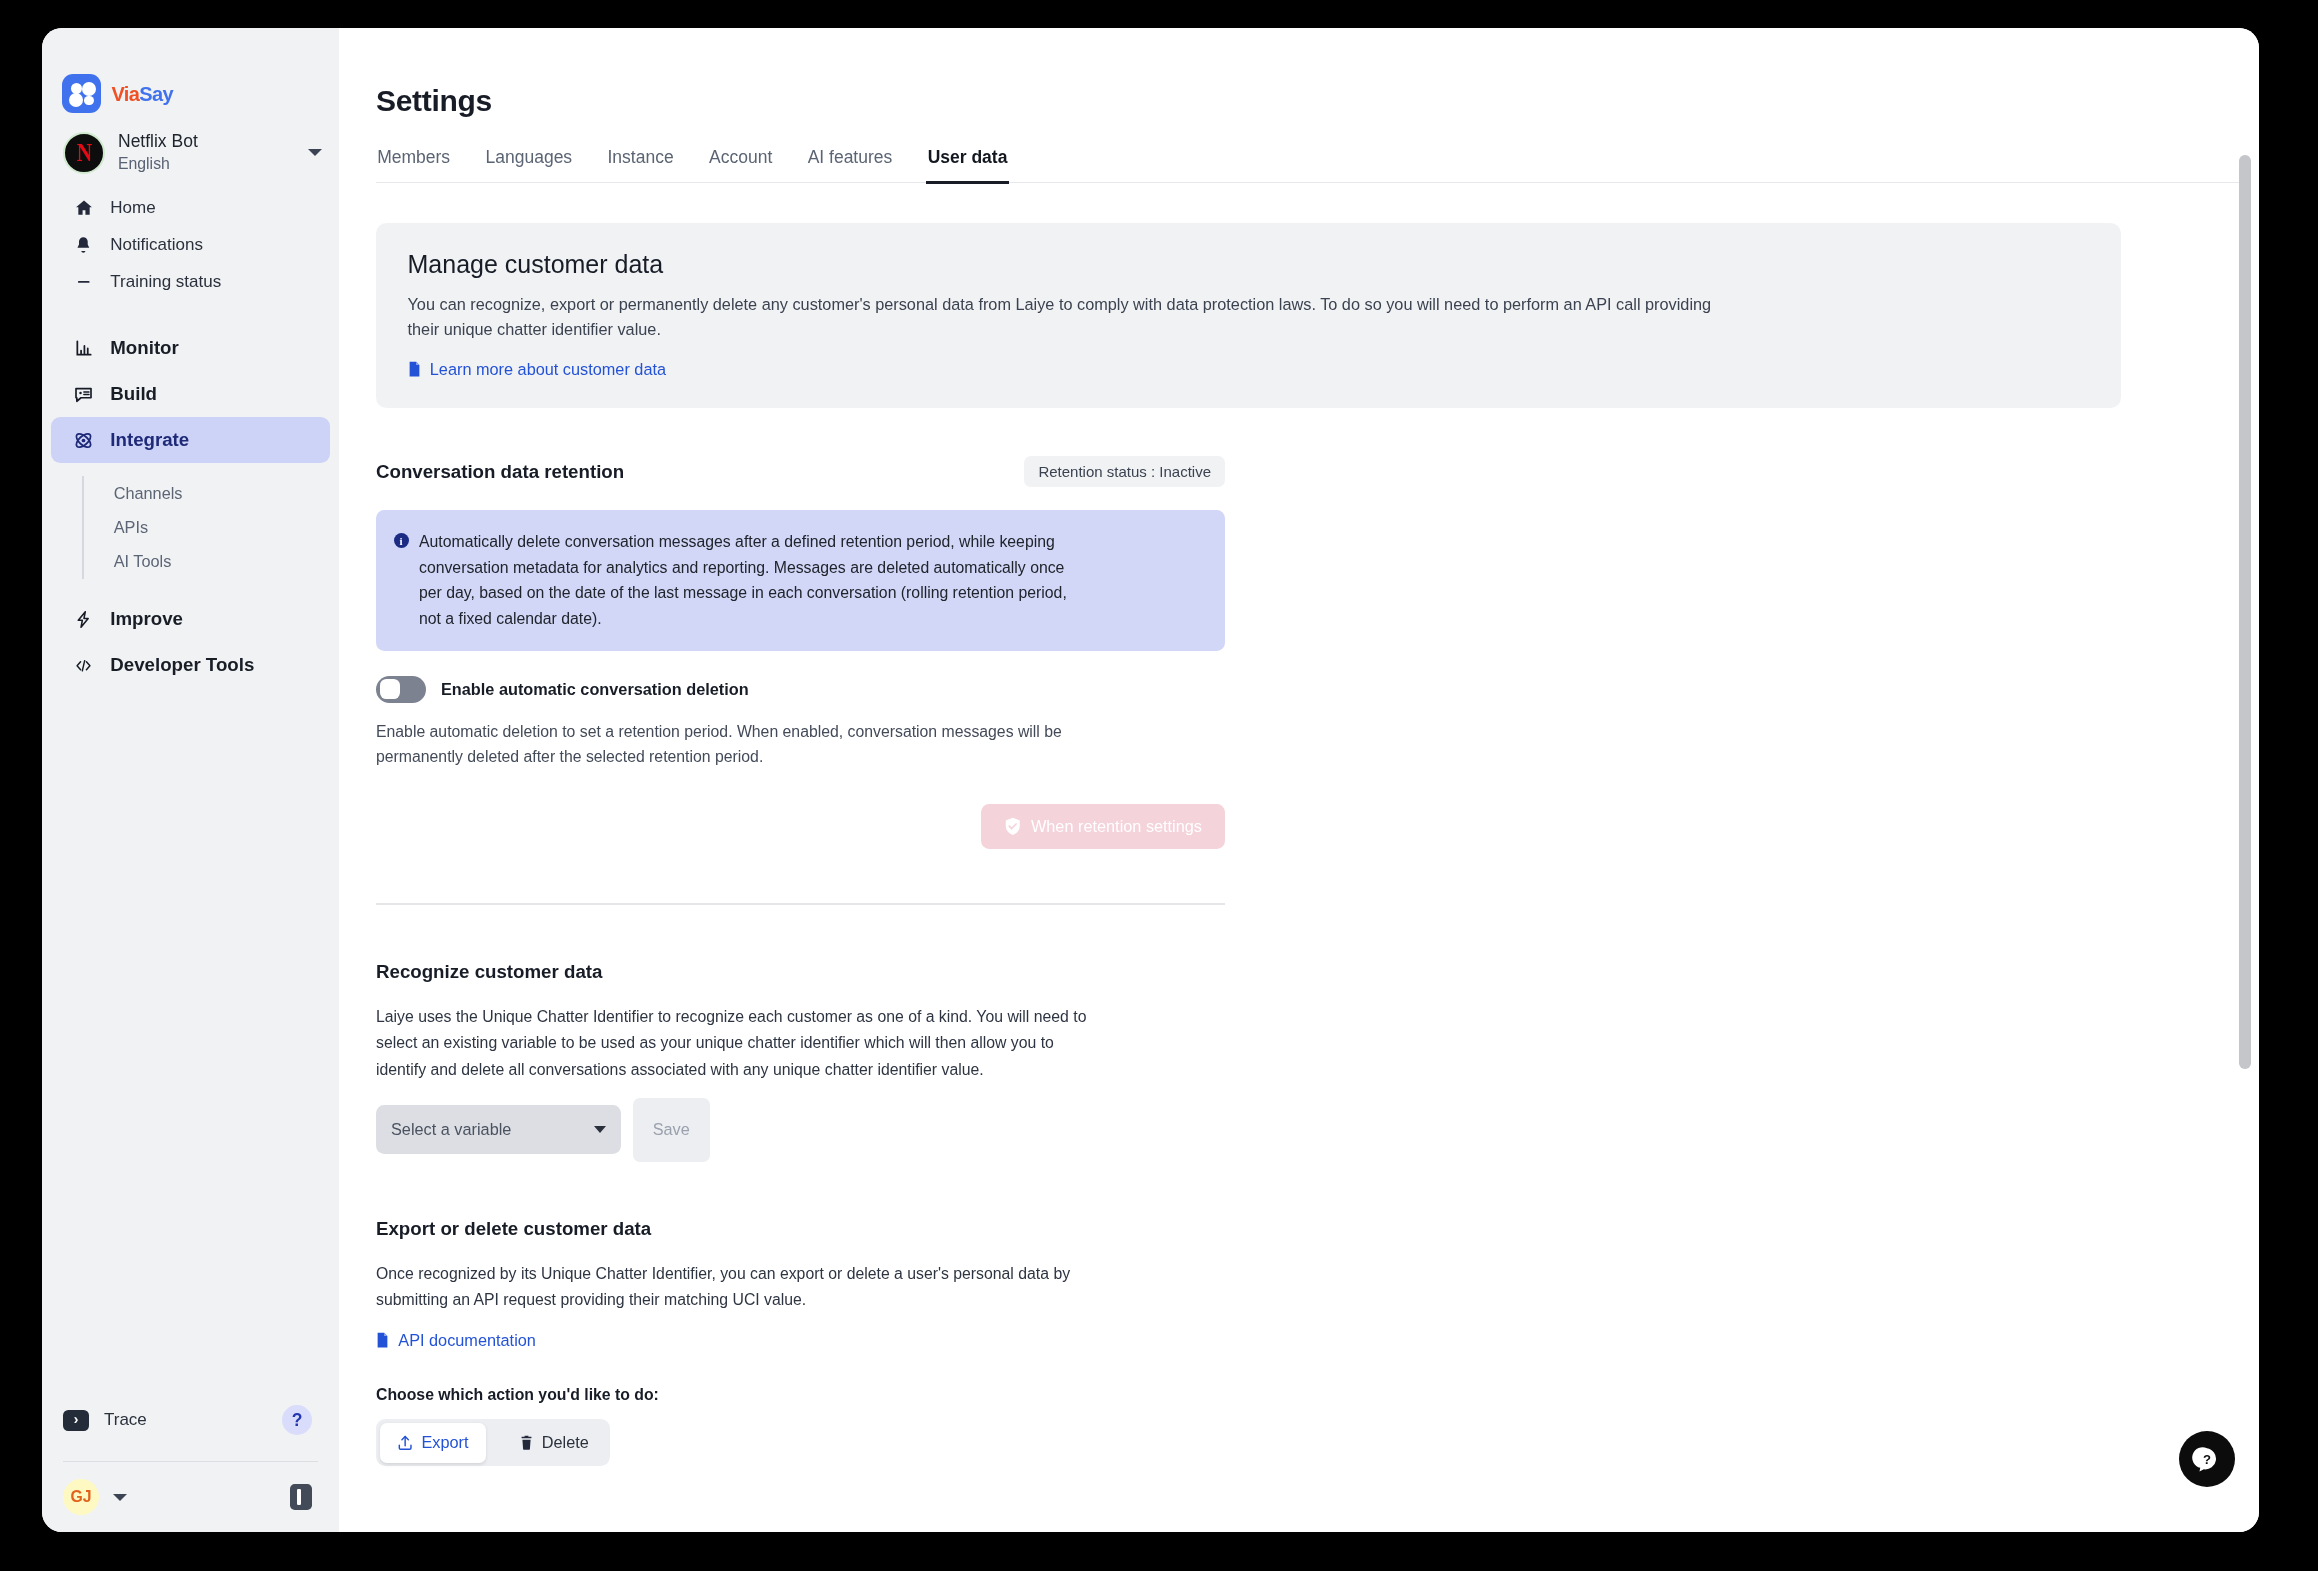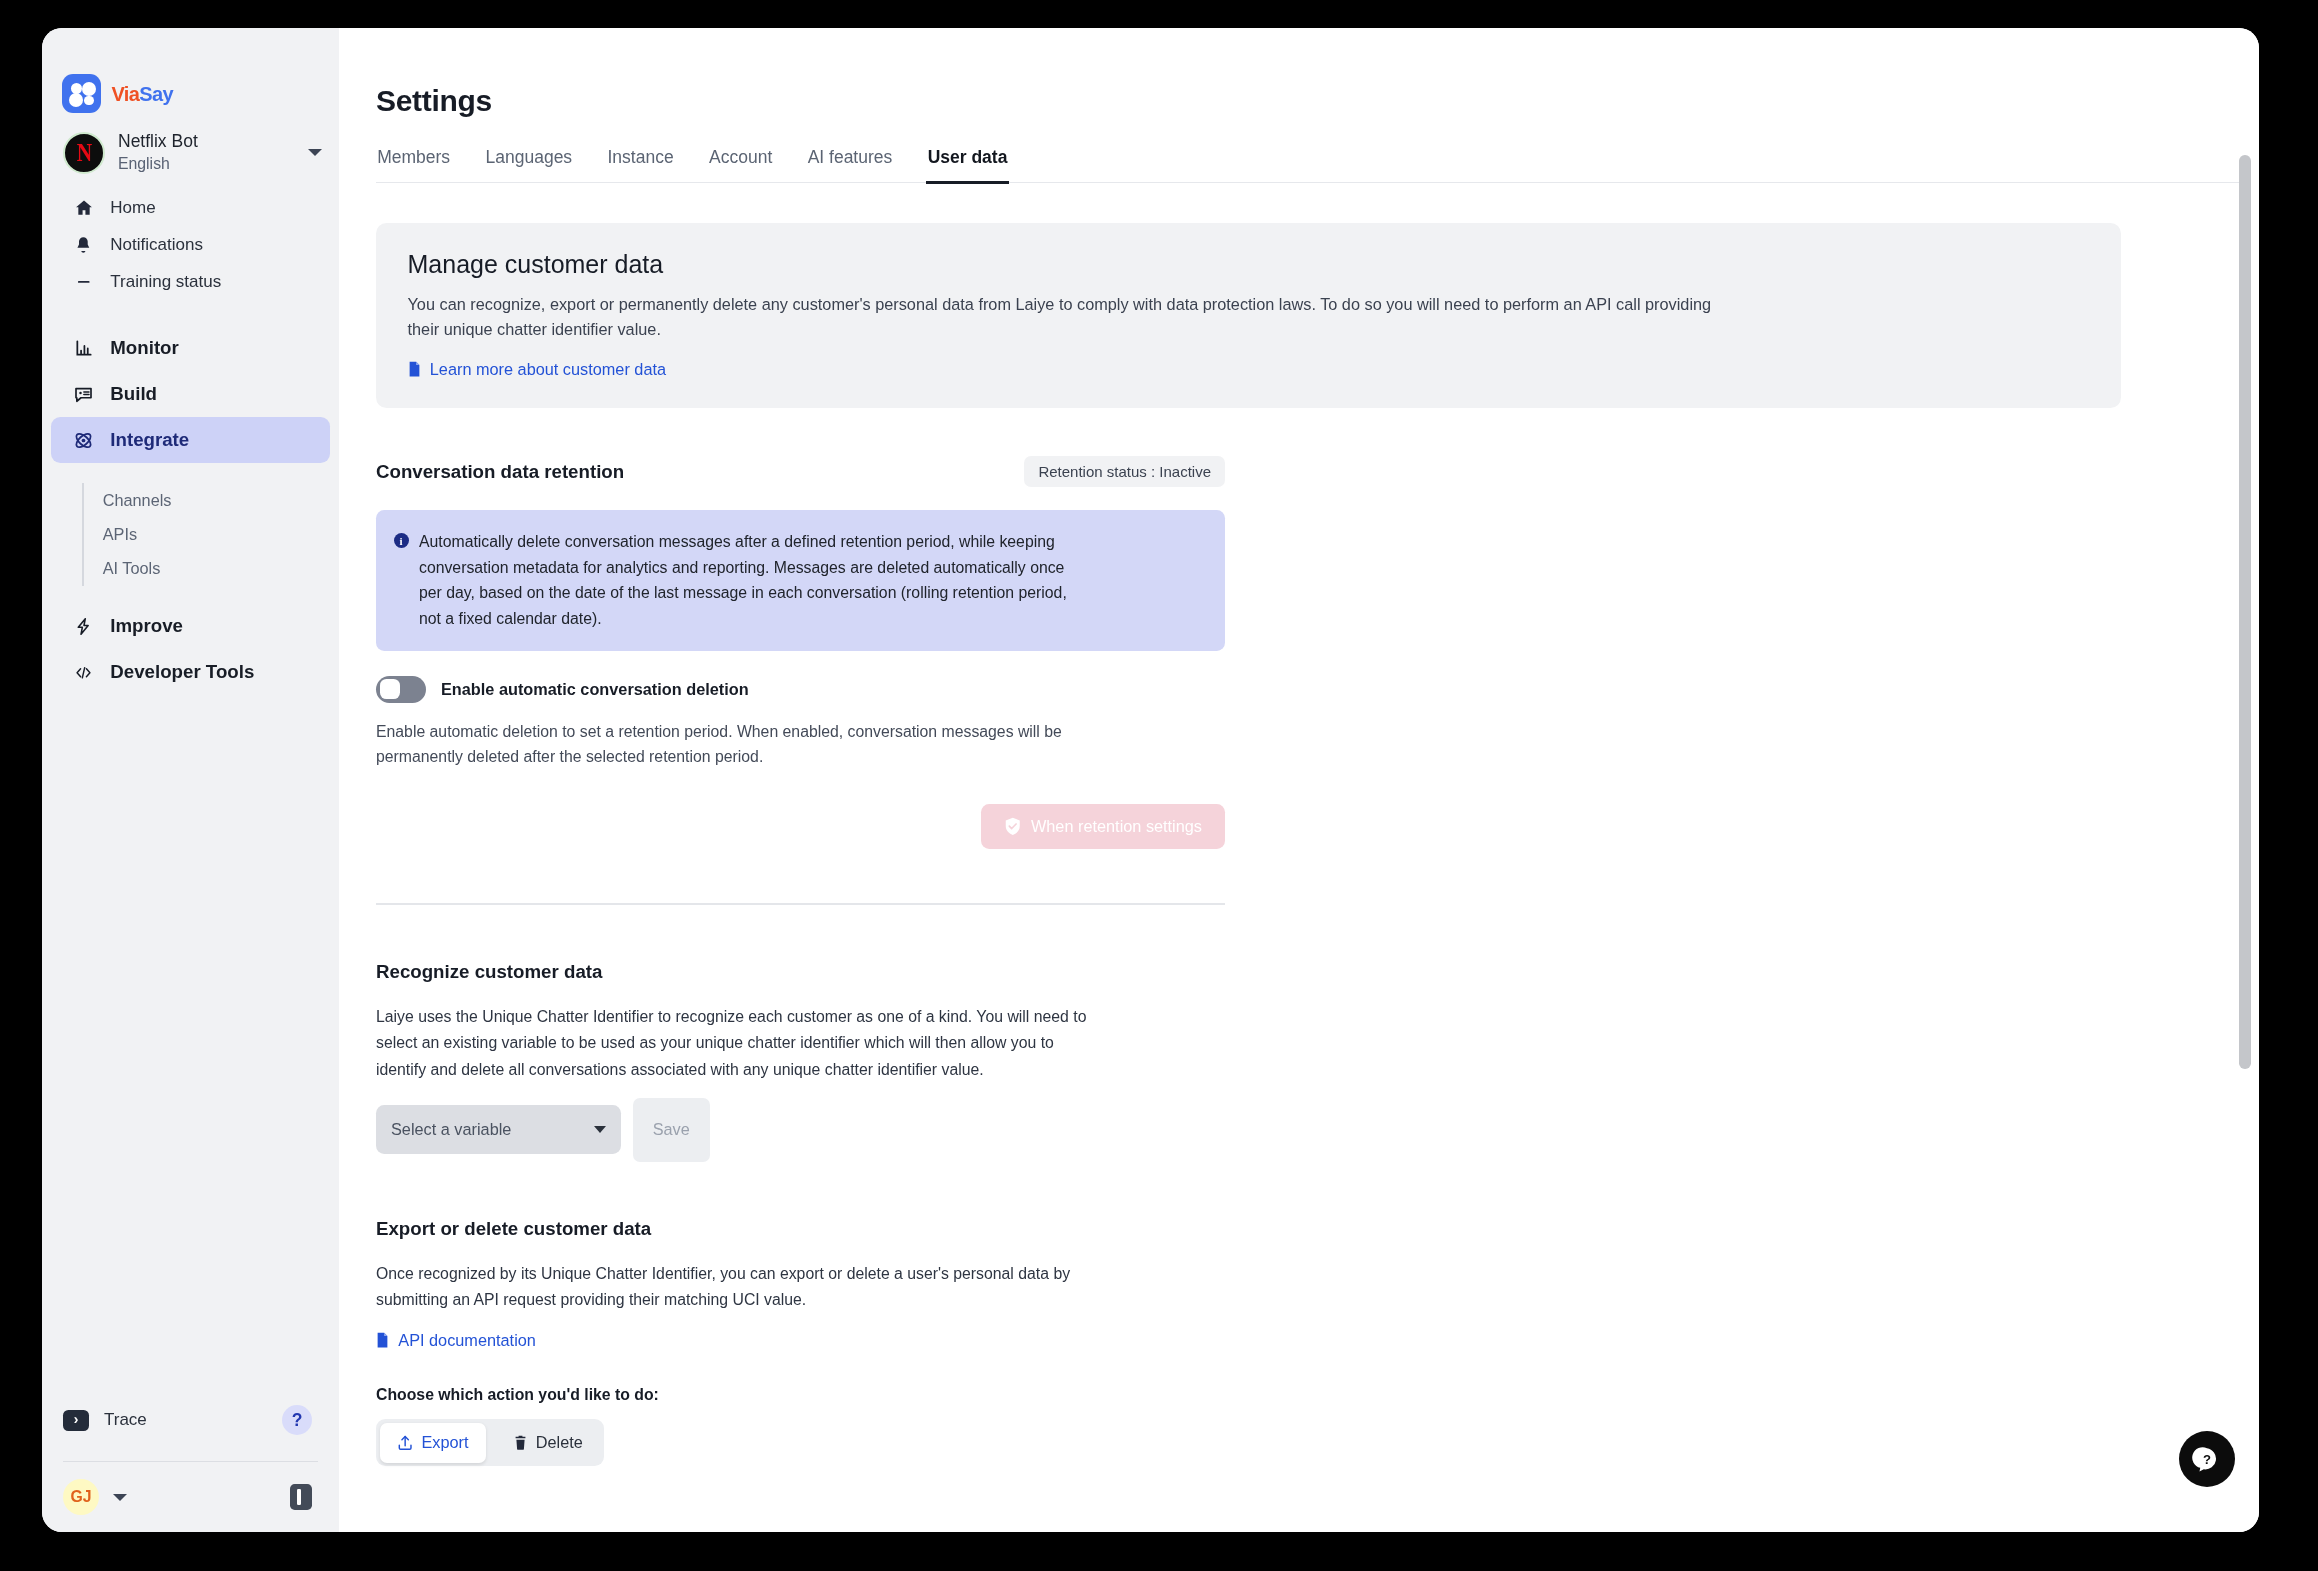--- a/index.html
+++ b/index.html
@@ -123,23 +123,23 @@
   .nav-item .ico svg { display: block; }
   .nav-label { font-size: 17px; color: #2b313c; white-space: nowrap; }
 
   .nav-group { margin-top: 24.5px; }
   .nav-item.big { height: 46px; }
   .nav-item.big .nav-label { font-size: 18.7px; font-weight: bold; color: #181d26; }
   .nav-item.active { background: #cdd2f7; }
   .nav-item.active .nav-label { color: #1e2a78; font-weight: bold; }
 
   .subnav {
-    margin: 20px 0 0 40px;
+    margin: 13px 0 0 40px;
     border-left: 2.3px solid #d5d8de;
-    padding-left: 0;
+    padding-left: 11px;
   }
   .subnav-item {
     font-size: 16.3px; color: #5c6575;
     padding: 7.6px 0 7.6px 18.7px;
     cursor: pointer; white-space: nowrap;
   }
 
   .sidebar-spacer { flex: 1 1 auto; }
 
   .trace-row {
@@ -331,21 +331,21 @@
 
   
   .sec-export { margin-top: 56px; }
   .choose-label {
     margin-top: 36px; font-size: 15.8px; font-weight: bold; color: #171c26;
   }
   .segmented {
     margin-top: 15px;
     display: inline-flex; align-items: center;
     background: #eceef1; border-radius: 9.3px; padding: 3.5px;
-    gap: 9px;
+    gap: 15px;
   }
   .seg {
     display: inline-flex; align-items: center; gap: 8.2px;
     padding: 10.5px 17.5px; border-radius: 7px;
     font-size: 16.3px; color: #2b313c; cursor: pointer;
     background: transparent;
   }
   .seg.selected {
     background: #ffffff; color: #2352d6;
     box-shadow: 0 1.2px 3.5px rgba(0,0,0,0.10);

